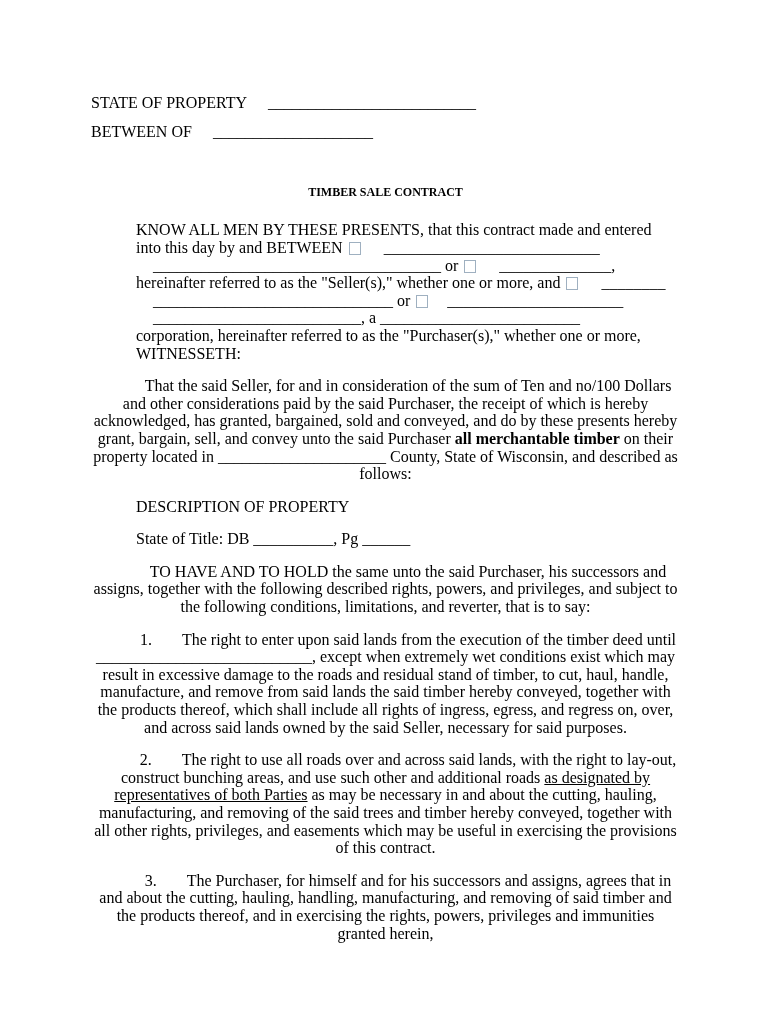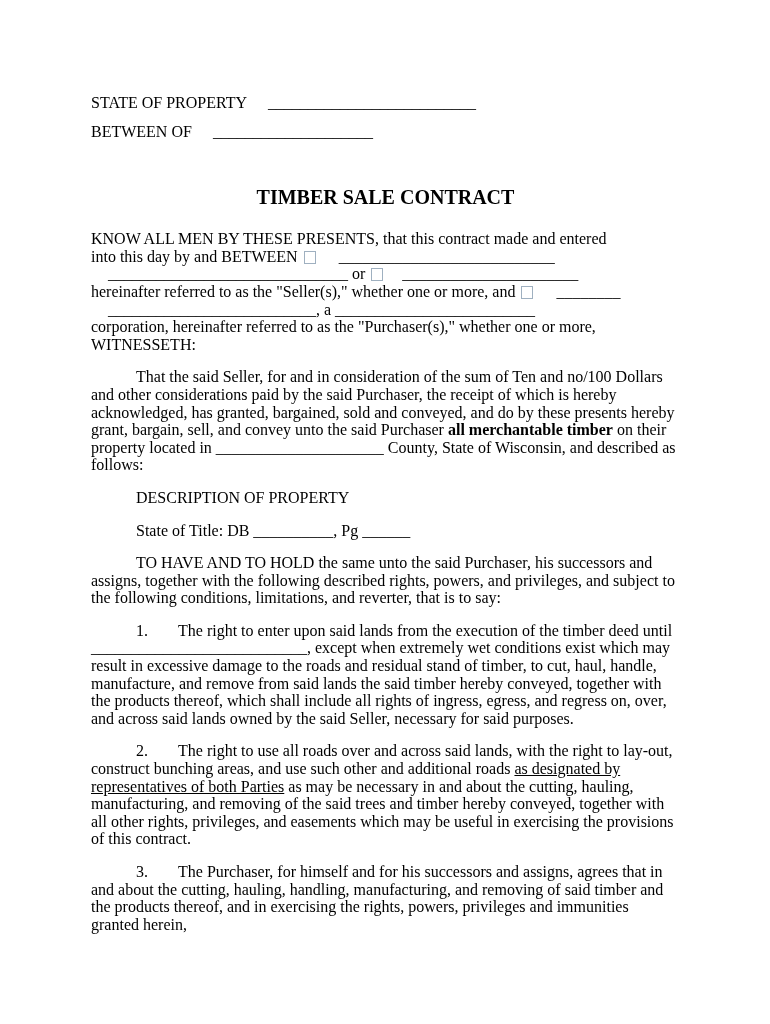--- a/index.html
+++ b/index.html
@@ -11,28 +11,28 @@
     font-family: "Liberation Serif", "DejaVu Serif", serif;
     font-size: 16px;
     line-height: 1.1;
     color: #000000;
     overflow: hidden;
   }
   .page { padding: 94px 90px 0 91px; }
   .hdr-line { margin: 0 0 11px 0; }
   .blank { letter-spacing: 0; padding-left: 17px; }
   .title {
-    font-size: 20px;
+    font-size: 12px;
     font-weight: bold;
     text-align: center;
     margin: 46px 0 22px 0;
   }
   .intro { margin: 0 0 15px 0; }
-  .tline { white-space: nowrap; }
-  .para { margin: 0 0 15px 0; }
+  .tline { white-space: nowrap; margin-left: 45px; }
+  .para { margin: 0 0 15px 0; text-align: center; }
   .ind { text-indent: 45px; }
   .heading {
     font-weight: normal;
     margin: 0 0 15px 0;
     padding-left: 45px;
   }
   .num { padding-right: 30px; }
   .cb {
     display: inline-block;
     width: 12px;
@@ -56,22 +56,23 @@
 
   <div class="hdr-line">
     <span>BETWEEN OF</span><span class="blank"> ____________________</span>
   </div>
 
   <h1 class="title">TIMBER SALE CONTRACT</h1>
 
   <div class="intro">
     <div class="tline"><span>KNOW ALL MEN BY THESE PRESENTS, that this contract made and entered</span></div>
     <div class="tline"><span>into this day by and BETWEEN </span><span class="cb"></span><span class="blank"> ___________________________</span></div>
+    <div class="tline"><span class="blank">____________________________________ or </span><span class="cb"></span><span class="blank"> ______________,</span></div>
+    <div class="tline"><span>hereinafter referred to as the "Seller(s)," whether one or more, and </span><span class="cb"></span><span class="blank"> ________</span></div>
     <div class="tline"><span class="blank">______________________________ or </span><span class="cb"></span><span class="blank">______________________</span></div>
-    <div class="tline"><span>hereinafter referred to as the "Seller(s)," whether one or more, and </span><span class="cb"></span><span class="blank"> ________</span></div>
     <div class="tline"><span class="blank">__________________________, a _________________________</span></div>
     <div class="tline"><span>corporation, hereinafter referred to as the "Purchaser(s)," whether one or more,</span></div>
     <div class="tline"><span>WITNESSETH:</span></div>
   </div>
 
   <p class="para ind">
     <span>That the said Seller, for and in consideration of the sum of Ten and no/100 Dollars and other considerations paid by the said Purchaser, the receipt of which is hereby acknowledged, has granted, bargained, sold and conveyed, and do by these presents hereby grant, bargain, sell, and convey unto the said Purchaser </span><strong>all merchantable timber</strong><span> on their property located in _____________________ County, State of Wisconsin, and described as follows:</span>
   </p>
 
   <p class="heading">DESCRIPTION OF PROPERTY</p>

